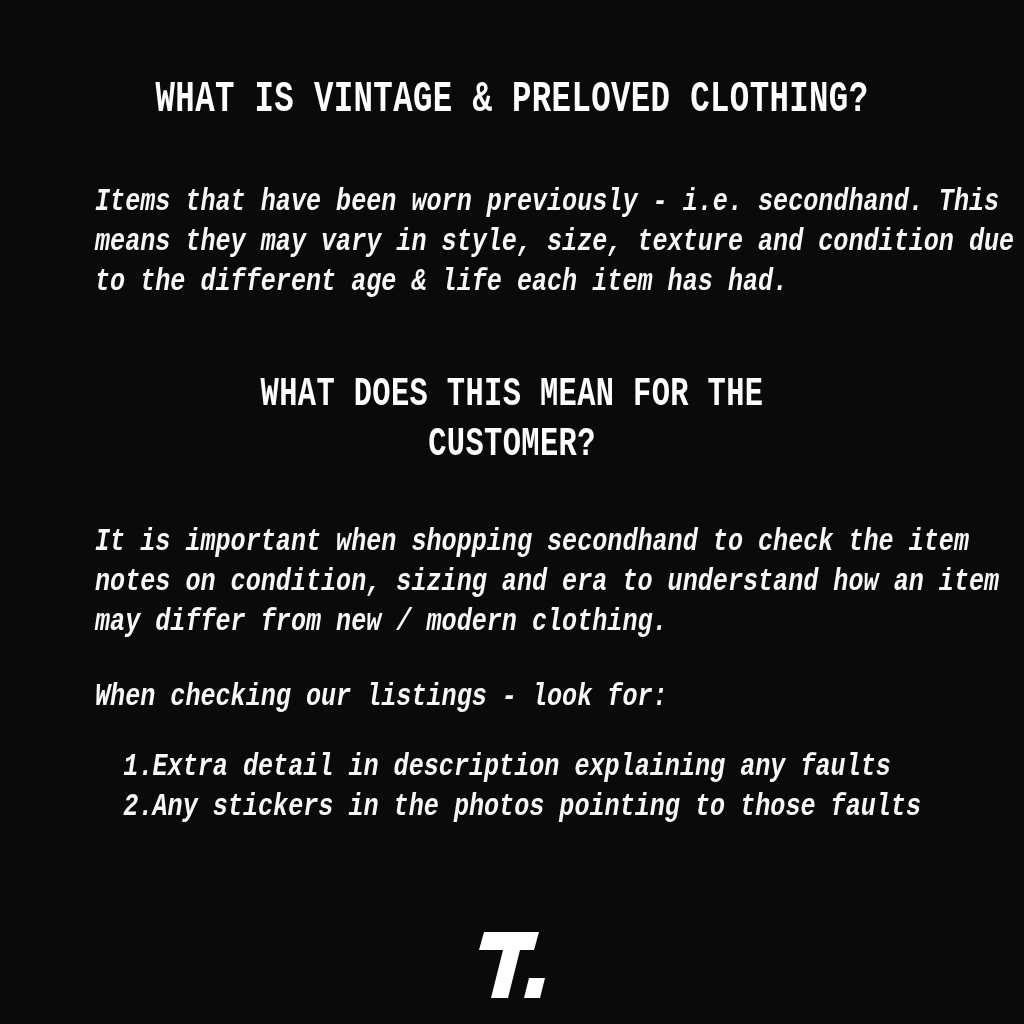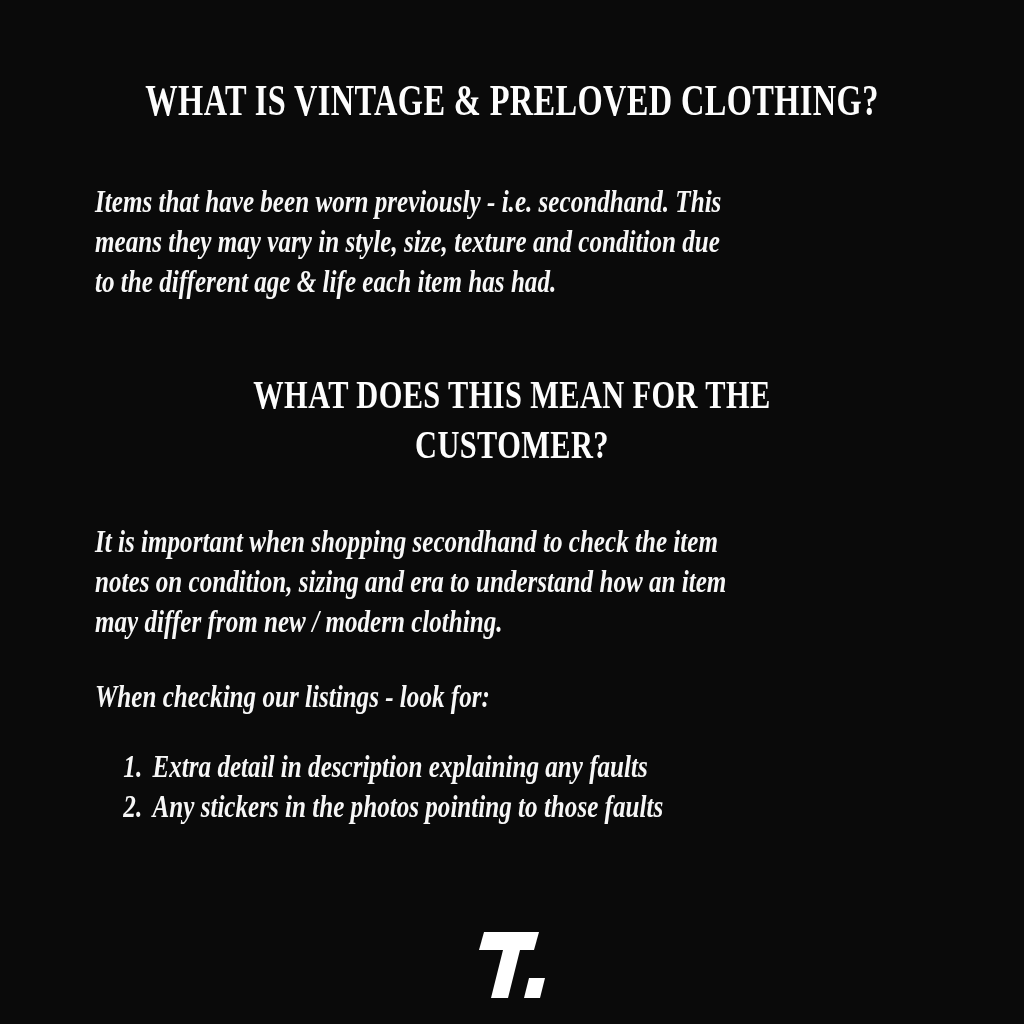--- a/index.html
+++ b/index.html
@@ -8,21 +8,21 @@
     background: #000;
   }
   .canvas {
     position: relative;
     width: 1024px;
     height: 1024px;
     margin: 0 auto;
     background: #0a0a0a;
     color: #fafafa;
     overflow: hidden;
-    font-family: Liberation Serif, serif;
+    font-family: Liberation Mono, monospace;
   }
   
   .display {
     position: absolute;
     left: 0;
     width: 1024px;
     margin: 0;
     text-align: center;
     font-weight: 700;
     white-space: nowrap;

